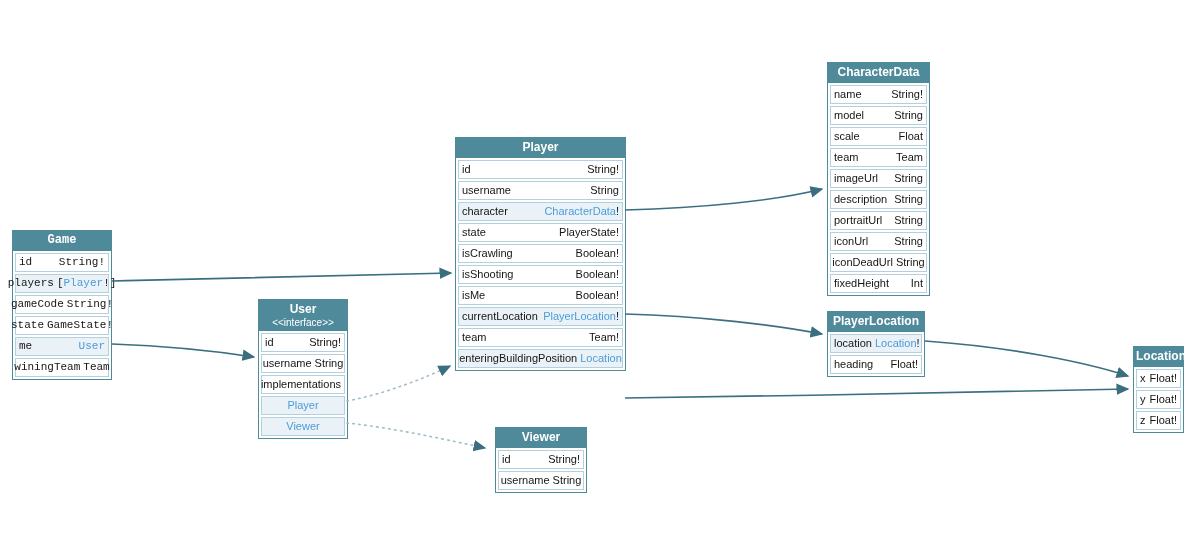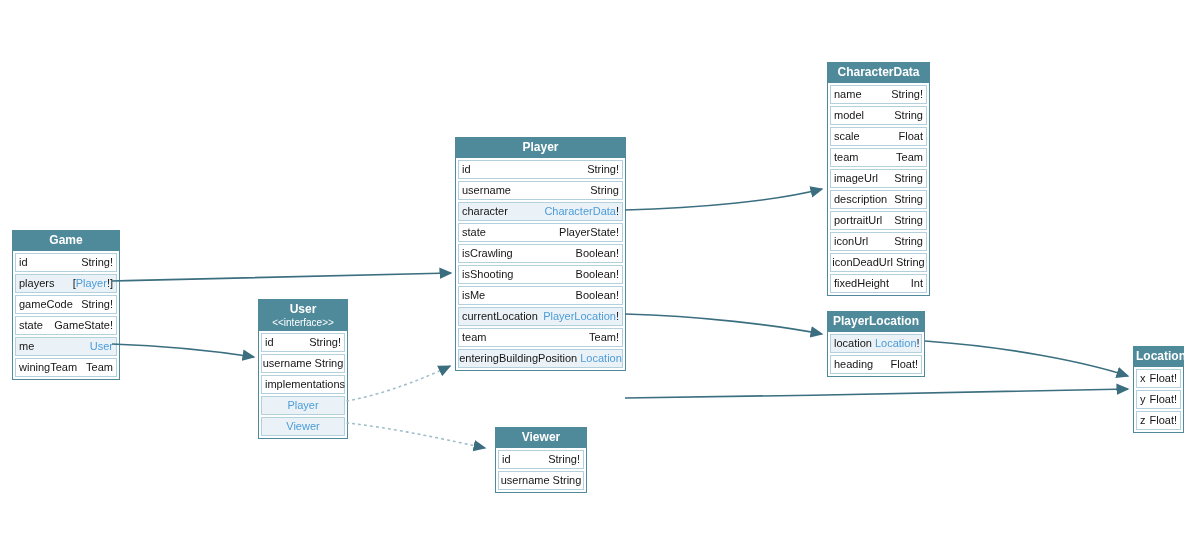--- a/index.html
+++ b/index.html
@@ -25,21 +25,21 @@
   }
   .node-sub{font-weight:normal;font-size:10px;line-height:1.1;}
   .rows{padding:2px;}
   .row{
     display:flex;justify-content:space-between;gap:3px;align-items:center;
     border:1px solid var(--rowborder);padding:0 3px;height:17px;line-height:17px;
     white-space:nowrap;background:#fff;box-sizing:content-box;
   }
   .row + .row{margin-top:2px;justify-content:center;}
   .row.linked{background:var(--linkedbg);}
-  .row.center{justify-content:flex-start;}
+  .row.center{justify-content:flex-end;}
   .fname{}
   .ftype{margin-left:auto;text-align:right;}
   .link{color:var(--link);}
   #edges{position:absolute;left:0;top:0;z-index:3;pointer-events:none;}
 </style>
 </head>
 <body>
 
 <div id="canvas">
 
@@ -52,21 +52,21 @@
     <path class="edge-solid" d="M112,281 C240,278 370,275.5 451,273" fill="none" stroke-width="1.6" marker-end="url(#arrowhead)" stroke="#3b6f80"></path>
     <path class="edge-solid" d="M112,344 C170,346 215,351 254,357" fill="none" stroke-width="1.6" marker-end="url(#arrowhead)" stroke="#3b6f80"></path>
     <path class="edge-solid" d="M625,210 C700,208 775,201 822,189" fill="none" stroke-width="1.6" marker-end="url(#arrowhead)" stroke="#3b6f80"></path>
     <path class="edge-solid" d="M625,314 C700,316 775,325 822,334" fill="none" stroke-width="1.6" marker-end="url(#arrowhead)" stroke="#3b6f80"></path>
     <path class="edge-solid" d="M625,398 C790,396 990,392 1128,389" fill="none" stroke-width="1.6" marker-end="url(#arrowhead)" stroke="#3b6f80"></path>
     <path class="edge-solid" d="M925,341 C1010,347 1085,362 1128,376" fill="none" stroke-width="1.6" marker-end="url(#arrowhead)" stroke="#3b6f80"></path>
     <path class="edge-dotted" d="M347,401 C385,394 425,378 450,366" fill="none" stroke-width="1.6" stroke-dasharray="1.5 4.5" stroke-linecap="round" marker-end="url(#arrowhead)" stroke="#9dbdc8"></path>
     <path class="edge-dotted" d="M347,423 C395,428 452,441 485,448" fill="none" stroke-width="1.6" stroke-dasharray="1.5 4.5" stroke-linecap="round" marker-end="url(#arrowhead)" stroke="#9dbdc8"></path>
   </svg>
 
-  <div class="node" style="left:12px;top:230px;width:108px;">
+  <div class="node" style="left:12px;top:230px;width:100px;font-family:Liberation Mono, monospace;">
     <div class="node-header">Game</div>
     <div class="rows">
         <div class="row">
           <span class="fname">id</span>
           <span class="ftype">String!</span>
         </div>
         <div class="row linked">
           <span class="fname">players</span>
           <span class="ftype"><span>[</span><span class="link">Player</span><span>!]</span></span>
         </div>

